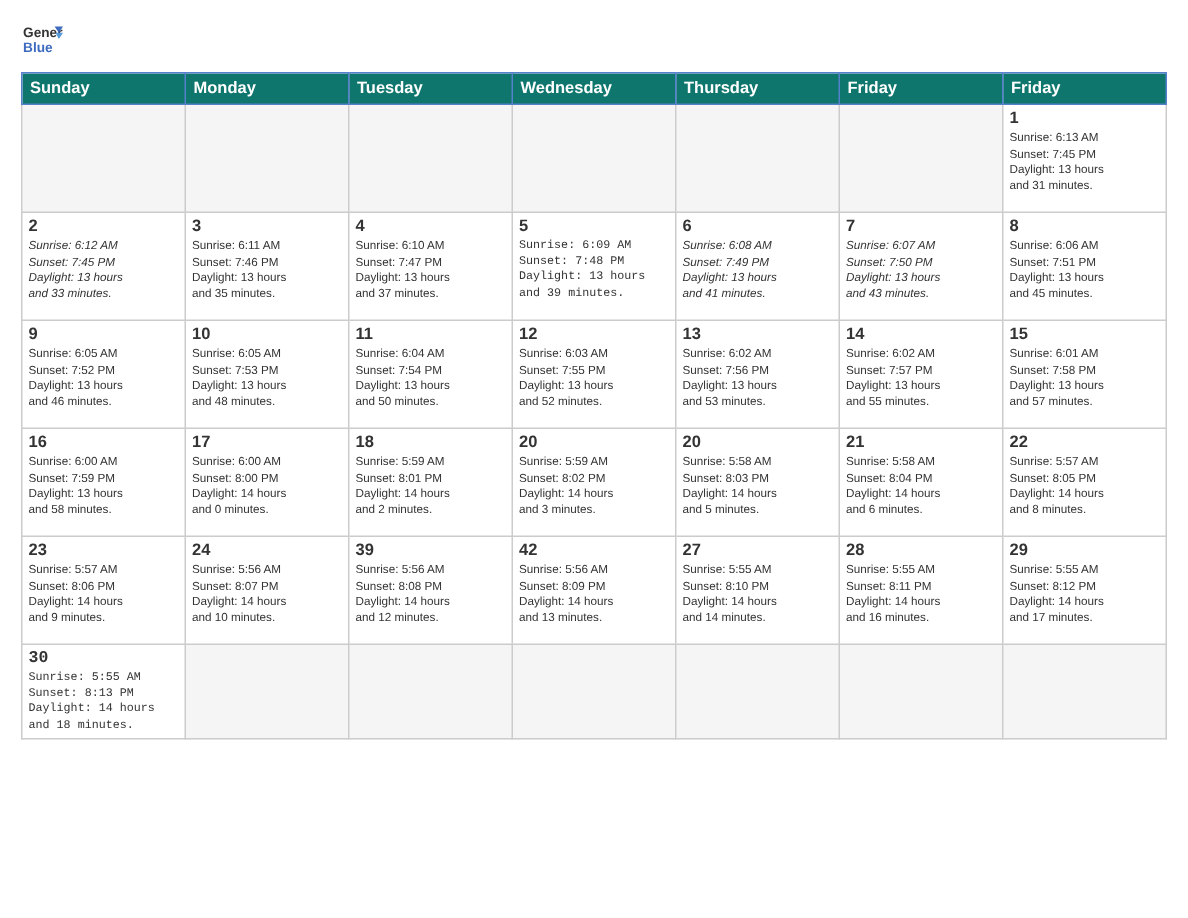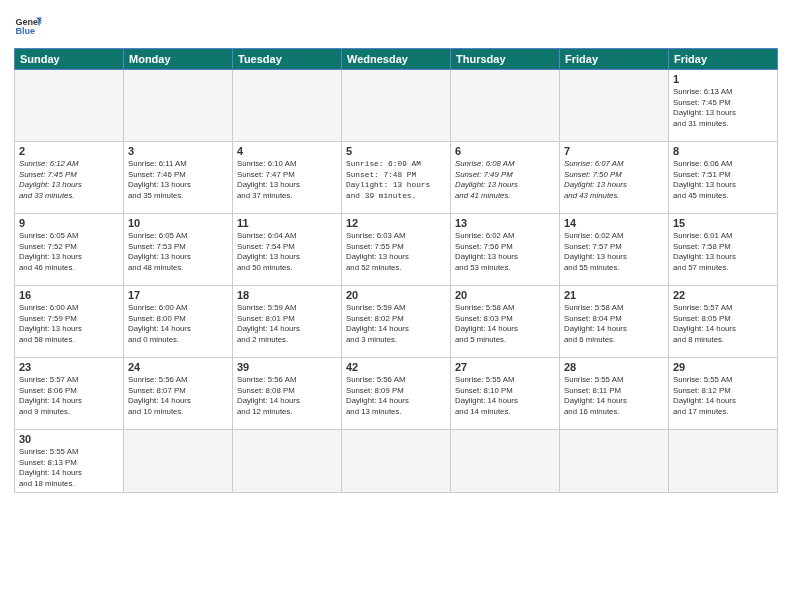--- a/index.html
+++ b/index.html
@@ -75,20 +75,21 @@
       color: #333;
       margin-bottom: 2px;
     }
     .day-info {
       font-size: 7.8px;
       color: #333;
       line-height: 1.35;
     }
     .last-row td {
       height: 60px;
+      font-family: Liberation Mono, monospace;
     }
   </style>
 </head>
 <body>
 
 <div class="page">
   <div class="header">
     <div class="logo">
       <svg class="logo-icon" viewBox="0 0 40 40">
         <text x="2" y="18" font-size="13" font-family="Arial" font-weight="bold" fill="#333">General</text>

